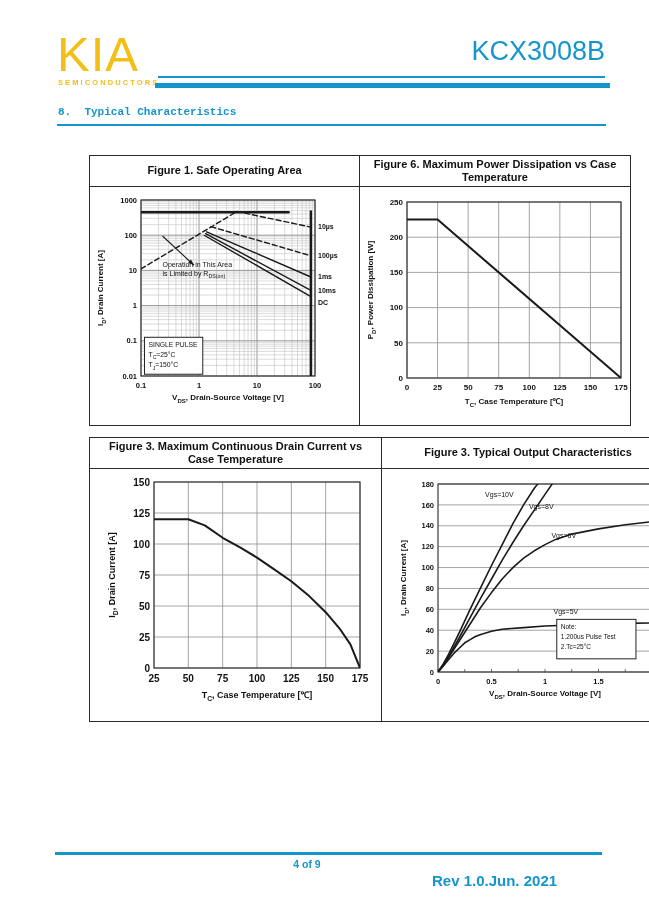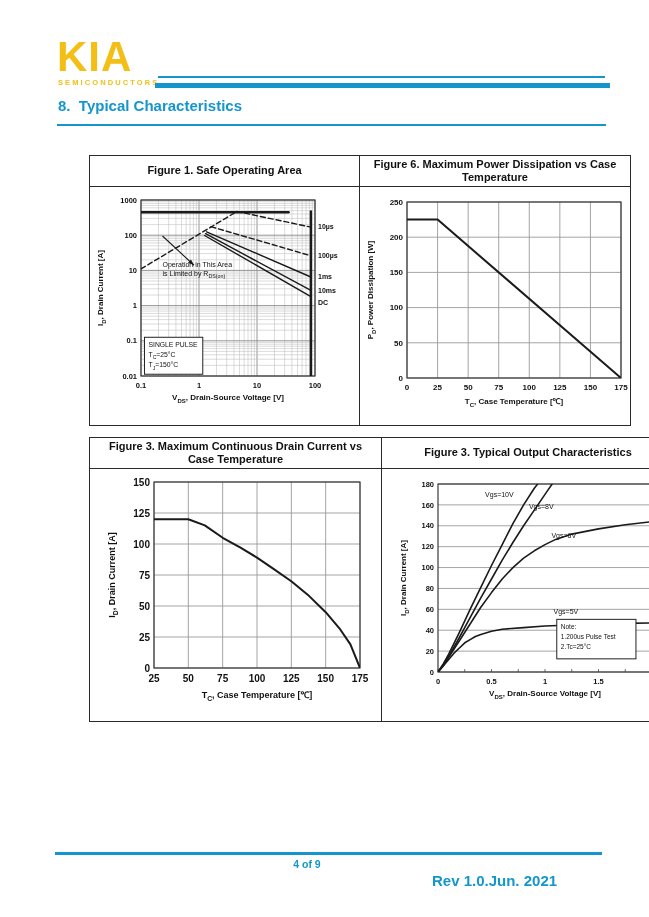--- a/index.html
+++ b/index.html
@@ -1,27 +1,27 @@
 <!DOCTYPE html>
 <html><head>
 <meta charset="utf-8">
 <style>
   :root{ --cyan:#1496cd; --yellow:#f3bf16; }
   html,body{margin:0;padding:0;background:#ffffff;}
   body{font-family:"Liberation Sans",sans-serif;color:#111;}
   .page{position:relative;width:649px;height:917px;background:#fff;overflow:hidden;}
 
   
-  .logo{position:absolute;left:57px;top:36px;font-size:42px;font-weight:700;color:var(--yellow);letter-spacing:1px;line-height:1;}
+  .logo{position:absolute;left:57px;top:30px;font-size:49px;font-weight:400;color:var(--yellow);letter-spacing:1px;line-height:1;}
   .logo-sub{position:absolute;left:58px;top:78px;font-size:7.5px;font-weight:700;color:var(--yellow);letter-spacing:2.1px;}
   .spec{position:absolute;left:155px;top:34px;color:var(--cyan);font-weight:700;font-size:12.5px;line-height:16px;white-space:pre;}
   .part{position:absolute;right:44px;top:36px;color:var(--cyan);font-size:27px;font-weight:400;}
   .rule-thin{position:absolute;left:158px;top:76px;width:447px;height:2px;background:var(--cyan);}
   .rule-thick{position:absolute;left:155px;top:83px;width:455px;height:5px;background:var(--cyan);}
-  .heading{position:absolute;left:58px;top:97px;font-size:15px;font-weight:700;color:var(--cyan);white-space:pre;}
+  .heading{position:absolute;left:58px;top:106px;font-size:11px;font-weight:700;color:var(--cyan);white-space:pre;font-family:Liberation Mono, monospace;}
   .heading-rule{position:absolute;left:57px;top:124px;width:549px;height:2px;background:var(--cyan);}
 
   
   .fig-row{position:absolute;left:57px;width:540px;border:1.4px solid #2a2a2a;background:#fff;margin-left:32px;}
   #row1{top:155px;height:269px;}
   #row2{top:437px;height:283px;padding-left:44px;}
   .fig-cell{position:absolute;top:0;height:100%;width:50%;box-sizing:border-box;}
   .cell-left{left:0;border-right:1.4px solid #2a2a2a;}
   .cell-right{right:0;}
   .fig-title{height:31px;display:flex;align-items:center;justify-content:center;text-align:center;
@@ -36,20 +36,21 @@
   .page-label{position:absolute;left:257px;top:858px;width:100px;text-align:center;font-size:10.5px;font-weight:700;color:var(--cyan);}
   .rev-label{position:absolute;left:432px;top:858px;font-size:15px;font-weight:700;color:var(--cyan);margin-top:14px;}
 </style>
 </head>
 <body>
 
 <div class="page">
 
   <div class="logo">KIA</div>
   <div class="logo-sub">SEMICONDUCTORS</div>
+  <div class="part">KCX3008B</div>
   <div class="rule-thin"></div>
   <div class="rule-thick"></div>
 
   <div class="heading">8.  Typical Characteristics</div>
   <div class="heading-rule"></div>
 
   <div class="fig-row" id="row1">
     <div class="fig-cell cell-left">
       <div class="fig-title">Figure 1. Safe Operating Area</div>
       <div class="fig-body">

